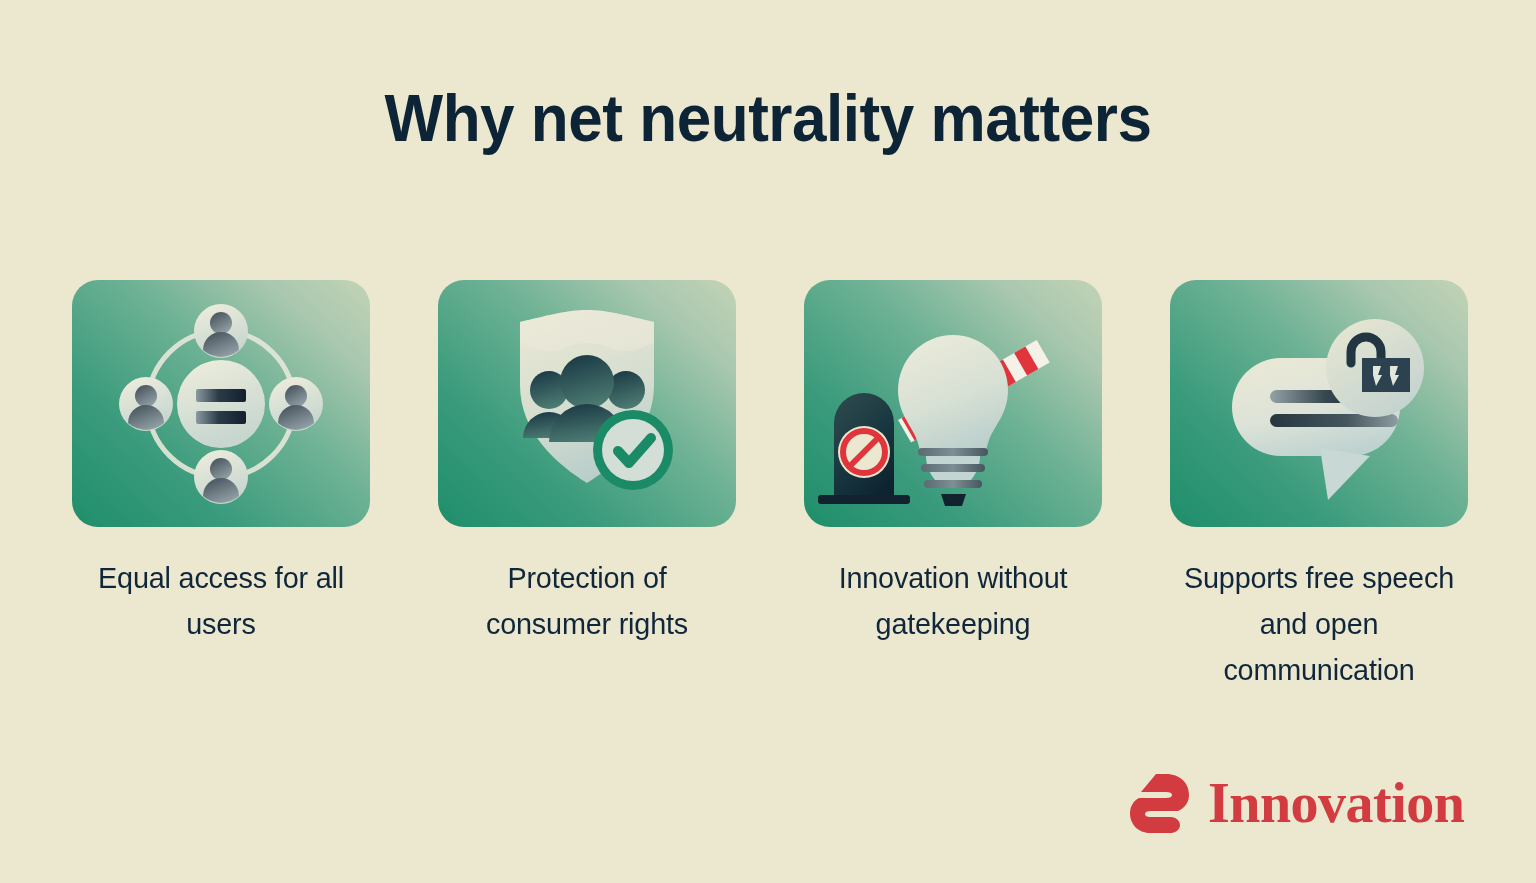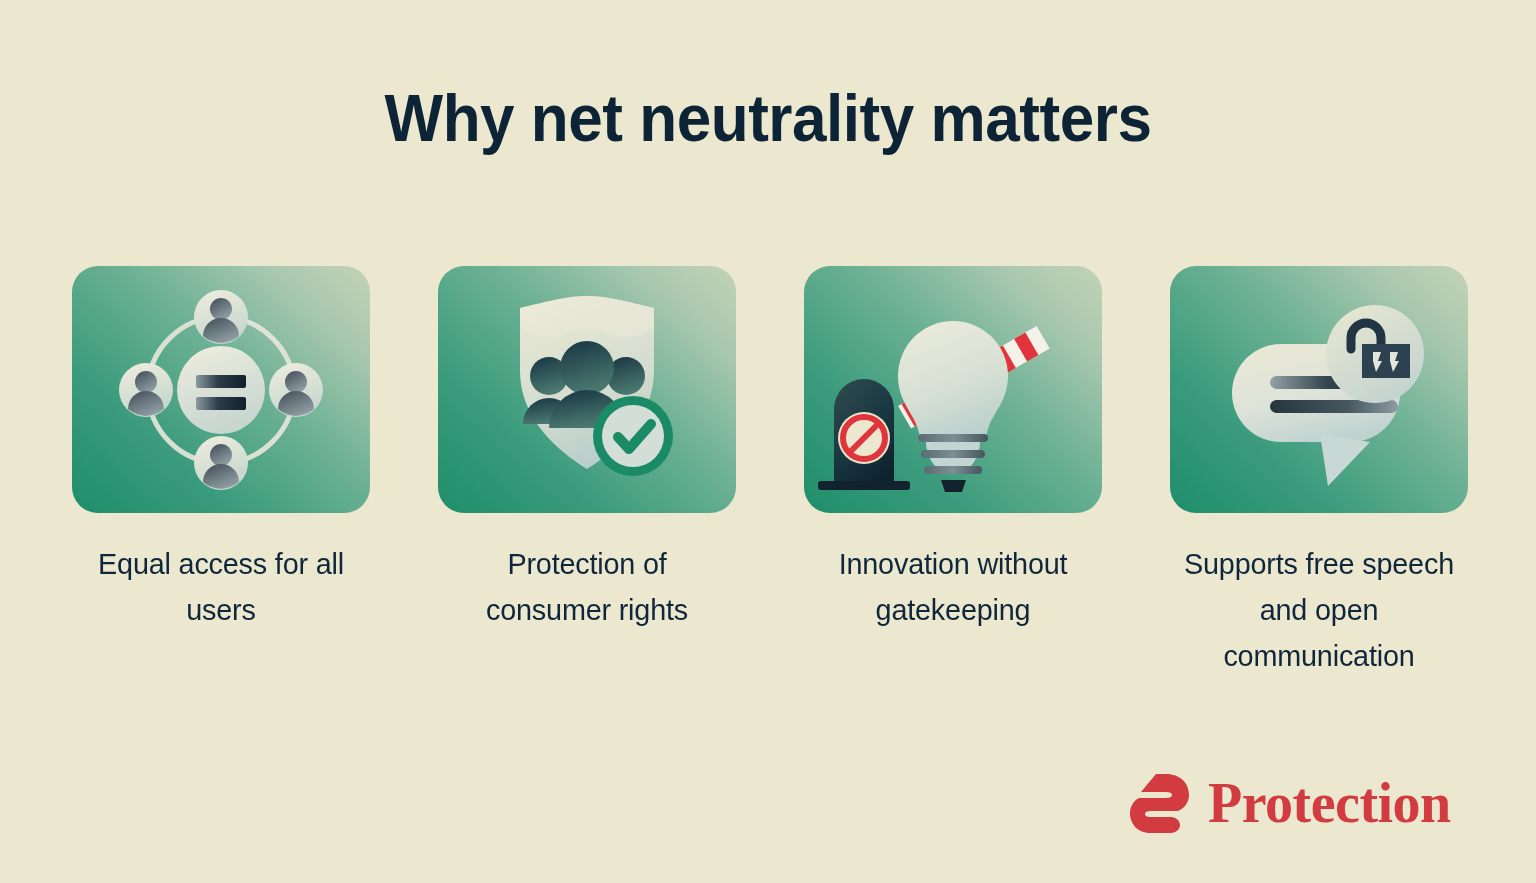--- a/index.html
+++ b/index.html
@@ -35,21 +35,21 @@
     color: #0d2436;
     font-family: "Liberation Sans", sans-serif;
     transform: scaleX(0.94);
     transform-origin: 50% 50%;
     line-height: 1.1;
   }
 
   
   .cards {
     position: absolute;
-    top: 266px;
+    top: 280px;
     left: 72px;
     width: 1396px;
     height: 420px;
     display: flex;
     gap: 68px;
   }
   .card-col {
     width: 298px;
     display: flex;
     flex-direction: column;
@@ -301,16 +301,16 @@
       <div class="card-caption">Supports free speech and open communication</div>
     </div>
 
   </div>
 
   <div class="logo">
     <svg class="logo-mark" viewBox="0 0 66 62">
       <path d="M28 2h10c14 0 23 9 23 21 0 7-4 13-11 16H23c-4 0-6 1-6 3s2 3 5 3h21c5 0 9 4 9 8s-4 8-9 8H22C10 61 2 52 2 41c0-6 3-12 9-15h27c4 0 6-1 6-3s-2-3-6-3H13z" fill="#d23b3f"></path>
       <path d="M11 26h45v7H11z" fill="#d23b3f"></path>
     </svg>
-    <div class="logo-word">Protection</div>
+    <div class="logo-word">Innovation</div>
   </div>
 
 </div>
 
 </body></html>

